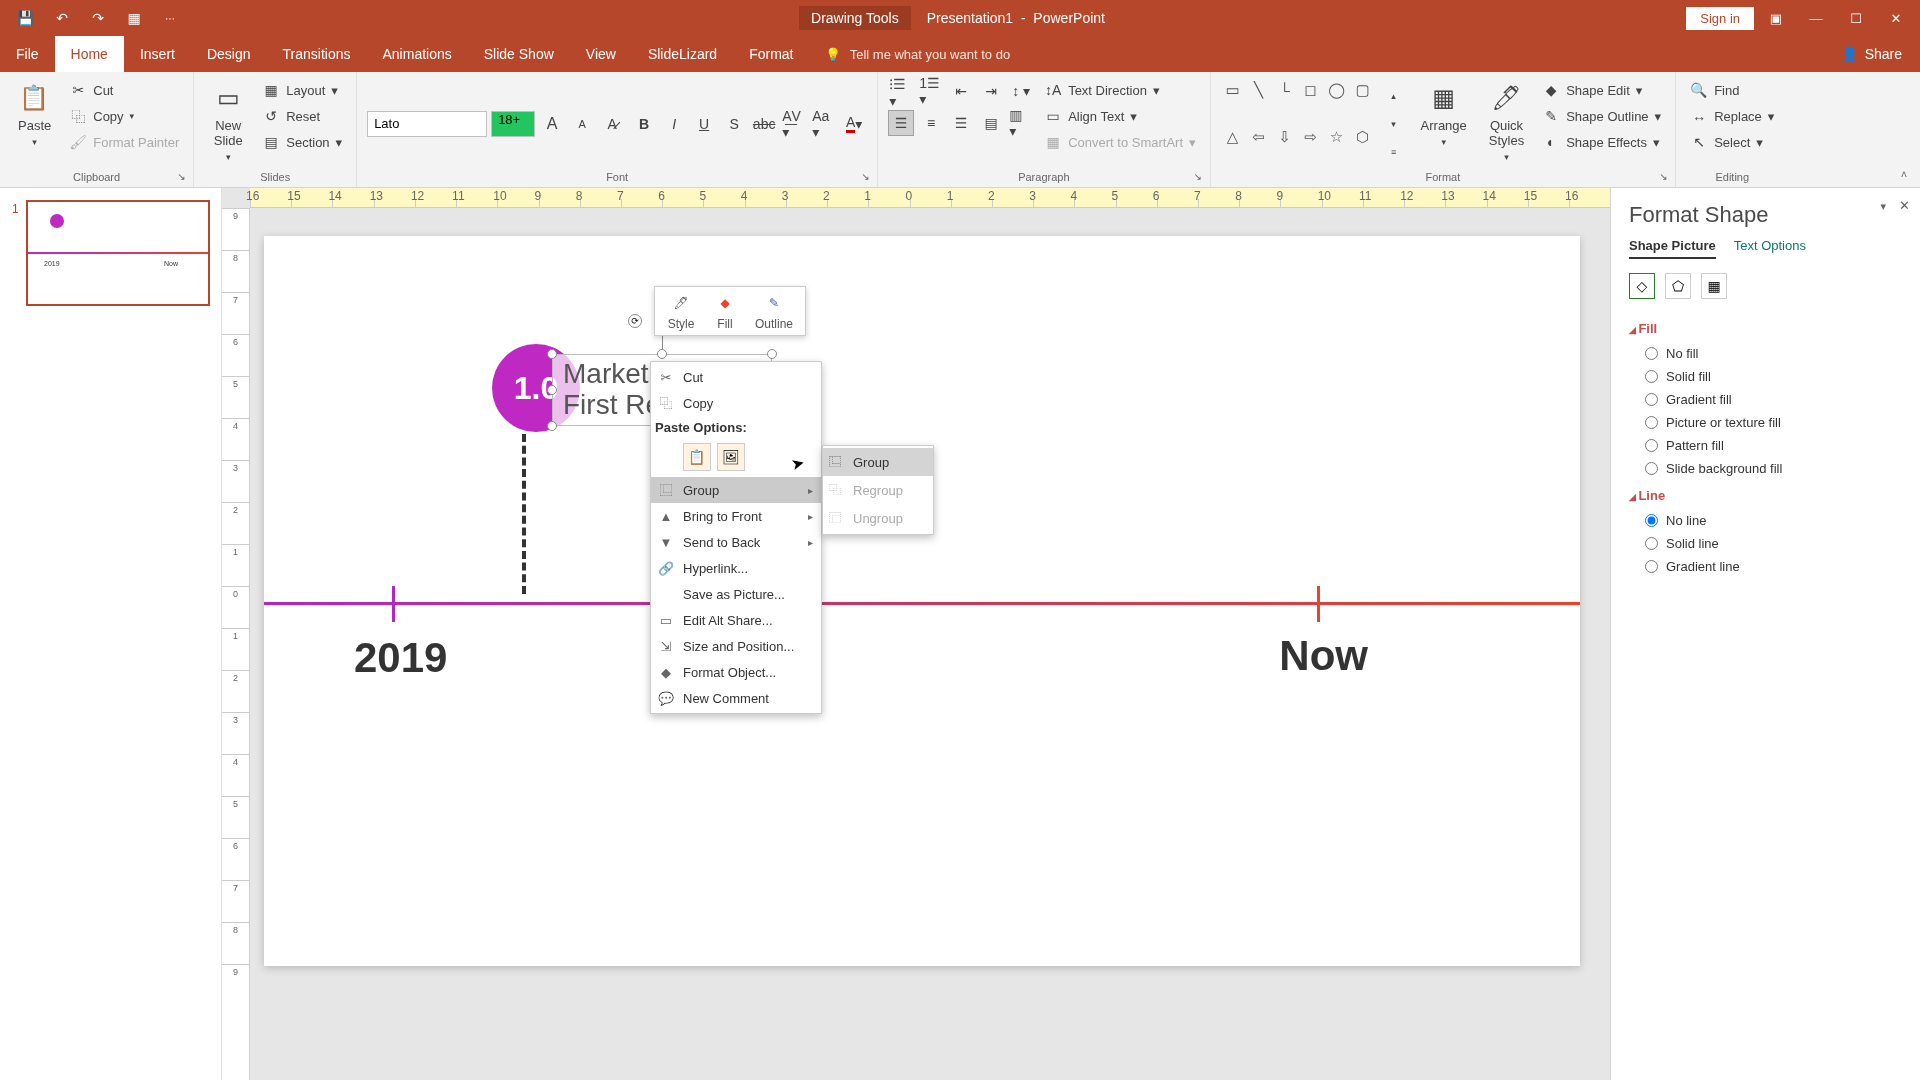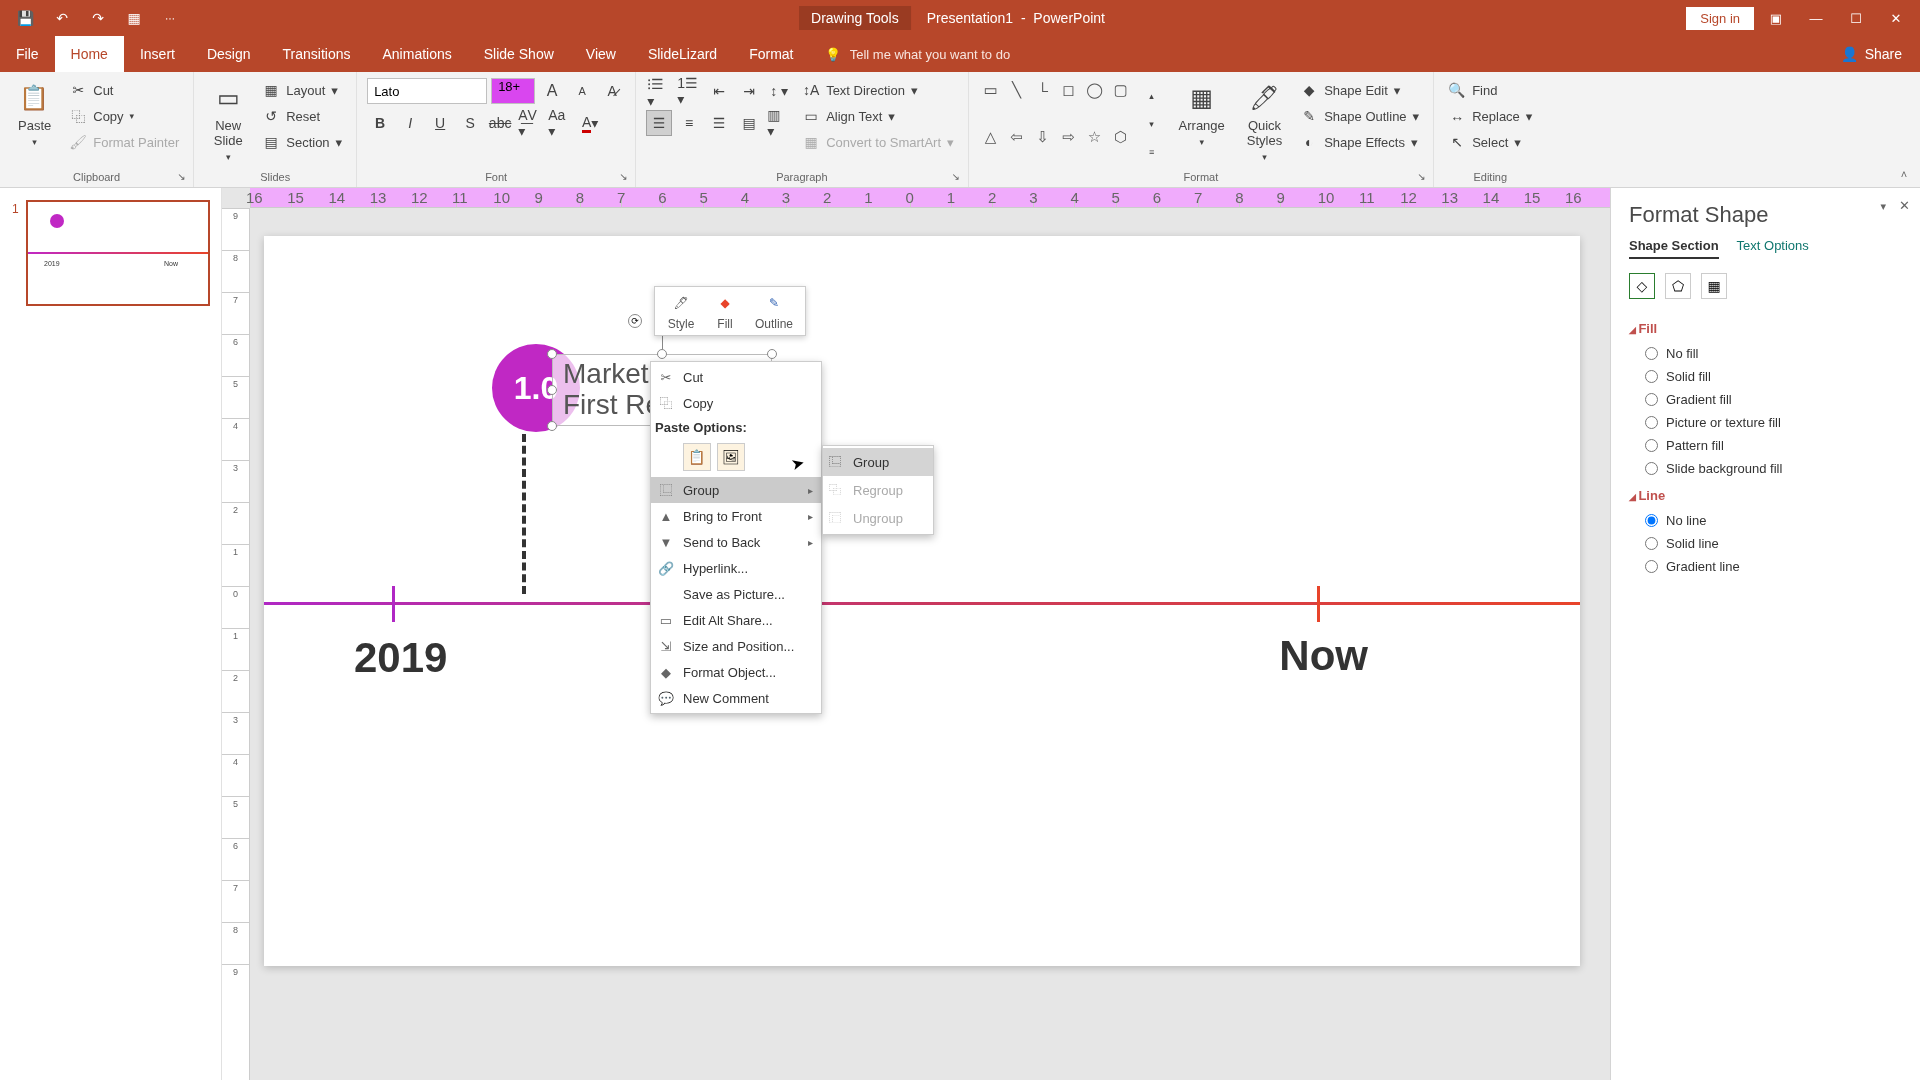--- a/index.html
+++ b/index.html
@@ -30,40 +30,40 @@
 .ribbon-group-label { font-size: 11px; color: #666; text-align: center; margin-top: auto; padding: 2px 0; }
 .ribbon-body { display: flex; gap: 6px; flex: 1; }
 .rb-col { display: flex; flex-direction: column; gap: 2px; justify-content: flex-start; }
 .rb-btn-big { display: flex; flex-direction: column; align-items: center; gap: 4px; padding: 4px 8px; cursor: pointer; font-size: 13px; color: #444; }
 .rb-btn-big .icon { width: 32px; height: 32px; display: flex; align-items: center; justify-content: center; font-size: 24px; }
 .rb-btn-sm { display: flex; align-items: center; gap: 6px; padding: 2px 4px; cursor: pointer; font-size: 13px; color: #444; height: 24px; }
 .rb-btn-sm.disabled { color: #aaa; }
 .rb-icon { width: 18px; height: 18px; display: inline-flex; align-items: center; justify-content: center; font-size: 14px; }
 .font-row { display: flex; gap: 4px; align-items: center; }
 .font-select { border: 1px solid #c0c0c0; background: #fff; padding: 2px 6px; font-size: 13px; height: 26px; display: flex; align-items: center; min-width: 120px; }
-.font-size { border: 1px solid #c0c0c0; background: #d946ef; padding: 0 6px; font-size: 13px; height: 26px; width: 44px; }
+.font-size { border: 1px solid #c0c0c0; background: #22c55e; padding: 0 6px; font-size: 13px; height: 26px; width: 44px; }
 .btn-sq { width: 26px; height: 26px; border: 1px solid transparent; display: flex; align-items: center; justify-content: center; cursor: pointer; color: #444; font-size: 14px; }
 .btn-sq.active { background: #d0d0d0; border-color: #a0a0a0; }
 .dialog-launcher { position: absolute; right: 2px; bottom: 2px; width: 14px; height: 14px; font-size: 10px; color: #666; cursor: pointer; }
 .shape-gallery { display: grid; grid-template-columns: repeat(6, 24px); gap: 2px; }
 .shape-cell { width: 24px; height: 24px; display: flex; align-items: center; justify-content: center; cursor: pointer; color: #555; font-size: 15px; }
 
 
 .workspace { display: flex; height: calc(1080px - 36px - 36px - 116px); }
 .slides-pane { width: 222px; background: #fff; border-right: 1px solid #e1e1e1; padding: 12px; }
 .slide-thumb { border: 2px solid #b7472a; width: 184px; height: 106px; background: #fff; margin-left: 14px; cursor: pointer; position: relative; }
 .slide-num { position: absolute; left: -16px; top: 0; font-size: 12px; color: #b7472a; }
 .thumb-content { position: relative; width: 100%; height: 100%; }
 .thumb-circ { position: absolute; left: 22px; top: 12px; width: 14px; height: 14px; border-radius: 50%; background: #c028c4; }
 .thumb-line { position: absolute; left: 0; right: 0; top: 50px; height: 2px; background: linear-gradient(90deg, #c028c4, #e8442a); }
 .thumb-txt1 { position: absolute; left: 16px; top: 58px; font-size: 7px; color: #333; }
 .thumb-txt2 { position: absolute; right: 30px; top: 58px; font-size: 7px; color: #333; }
 
 .edit-area { flex: 1; background: #e6e6e6; position: relative; overflow: hidden; }
-.ruler-h { position: absolute; top: 0; left: 28px; right: 0; height: 20px; background: #f0abfc; border-bottom: 1px solid #ccc; font-size: 15px; color: #666; display: flex; align-items: flex-end; }
+.ruler-h { position: absolute; top: 0; left: 28px; right: 0; height: 20px; background: #fef9c3; border-bottom: 1px solid #ccc; font-size: 12px; color: #666; display: flex; align-items: flex-end; }
 .ruler-v { position: absolute; top: 20px; left: 0; width: 28px; bottom: 0; background: #fff; border-right: 1px solid #ccc; font-size: 9px; color: #666; }
 .ruler-tick { flex: 1; text-align: center; border-left: 1px solid #ccc; height: 8px; position: relative; }
 .ruler-tick span { position: absolute; top: -10px; left: -5px; }
 .slide-canvas { position: absolute; top: 48px; left: 42px; right: 30px; height: 730px; background: #fff; box-shadow: 0 2px 8px rgba(0,0,0,.2); }
 
 
 .milestone-circle { position: absolute; left: 228px; top: 108px; width: 88px; height: 88px; border-radius: 50%; background: #c028c4; color: #fff; font-size: 32px; font-weight: 600; display: flex; align-items: center; justify-content: center; }
 .textbox-sel { position: absolute; left: 288px; top: 118px; width: 220px; height: 72px; border: 1px solid #bbb; background: rgba(255,255,255,.7); padding: 4px 10px; font-size: 28px; color: #555; line-height: 1.1; }
 .sel-handle { position: absolute; width: 10px; height: 10px; background: #fff; border: 1px solid #888; border-radius: 50%; }
 .sel-h-nw { left: -6px; top: -6px; } .sel-h-ne { right: -6px; top: -6px; } .sel-h-sw { left: -6px; bottom: -6px; } .sel-h-se { right: -6px; bottom: -6px; }
@@ -211,21 +211,21 @@
             <span class="rb-icon">↺</span>
             <span>Reset</span>
           </div>
         <div class="rb-btn-sm"><span class="rb-icon">▤</span><span>Section</span> ▾</div>
       </div>
     </div>
     <div class="ribbon-group-label">Slides</div>
   </div>
 
   <div class="ribbon-group">
-    <div class="ribbon-body" style="flex-direction:column;gap:6px;">
+    <div class="ribbon-body" style="flex-direction:row;gap:6px;">
       <div class="font-row">
         <div class="font-select">Lato</div>
         <div class="font-size">18+</div>
         <div class="btn-sq" style="font-size:16px;">A</div>
         <div class="btn-sq" style="font-size:11px;">A</div>
         <div class="btn-sq">A̷</div>
       </div>
       <div class="font-row">
         <div class="btn-sq">
             <b>B</b>
@@ -582,21 +582,21 @@
 
       <div class="cursor-ptr">➤</div>
     </div>
   </div>
 
   <div class="format-pane">
     <div class="pane-pin">▾</div>
     <div class="pane-close">✕</div>
     <div class="pane-title">Format Shape</div>
     <div class="pane-tabs">
-      <div class="pane-tab active">Shape Section</div>
+      <div class="pane-tab active">Shape Picture</div>
       <div class="pane-tab">Text Options</div>
     </div>
     <div class="pane-icons">
       <div class="pane-icon active">◇</div>
       <div class="pane-icon">⬠</div>
       <div class="pane-icon">▦</div>
     </div>
     <div class="pane-section">Fill</div>
     <label class="pane-opt">
         <input type="radio" name="fill" style="">

